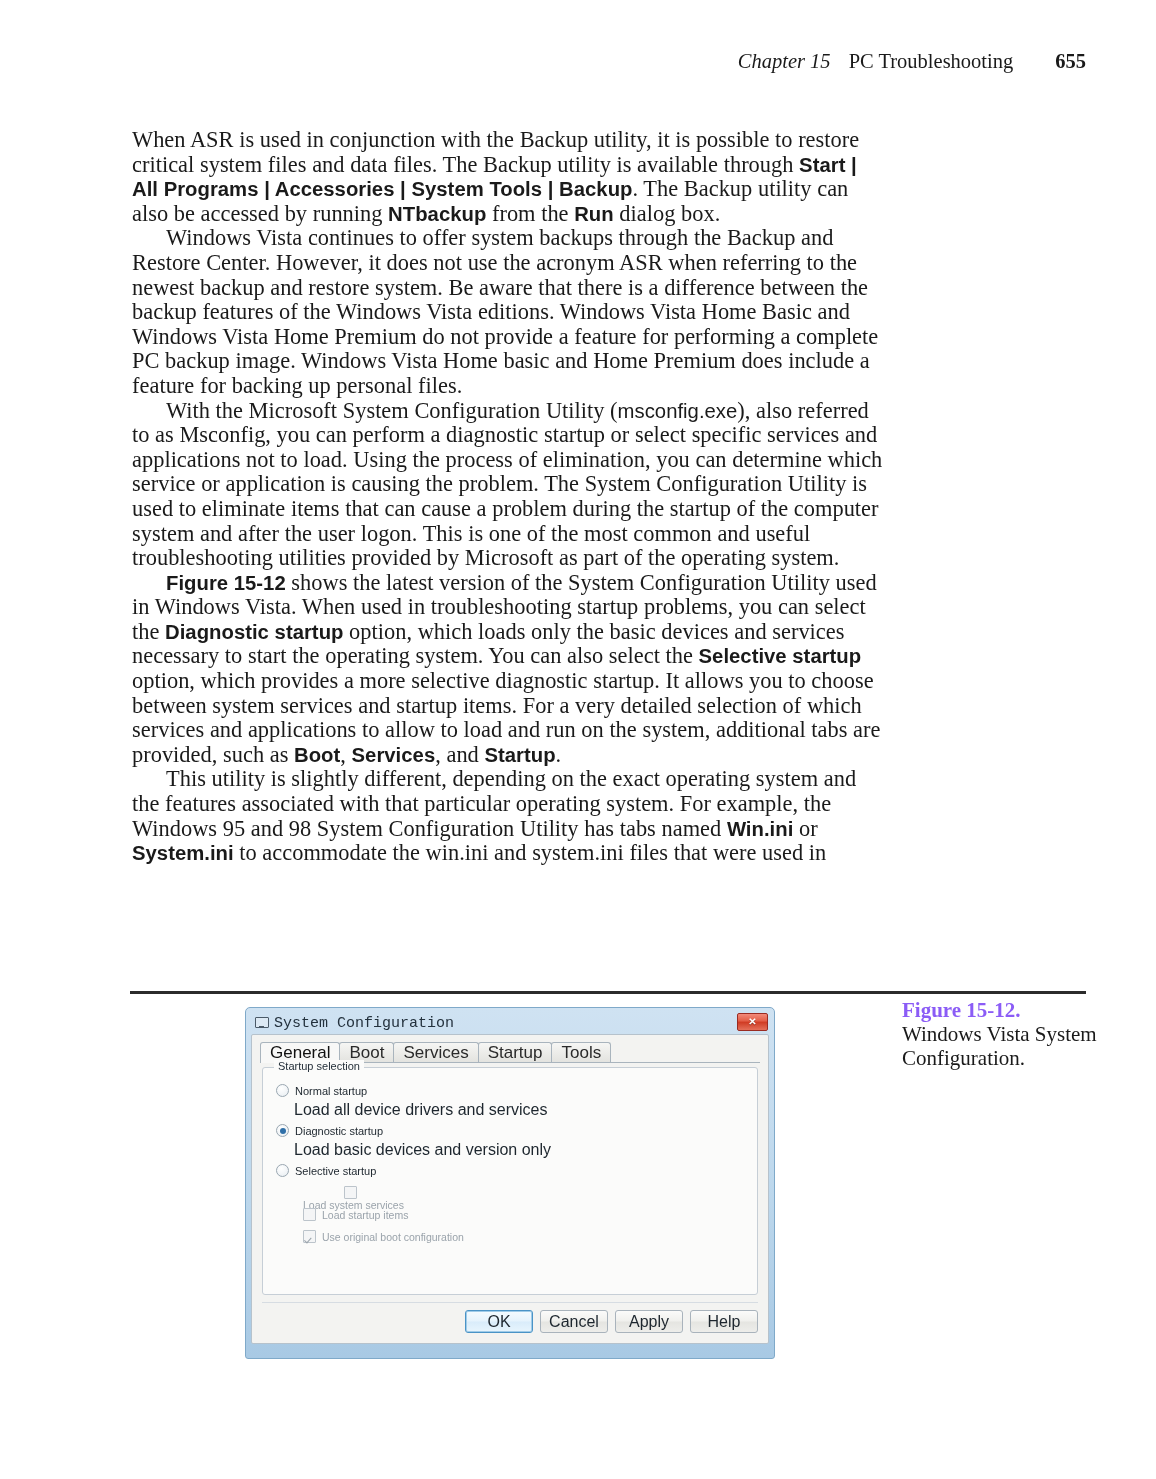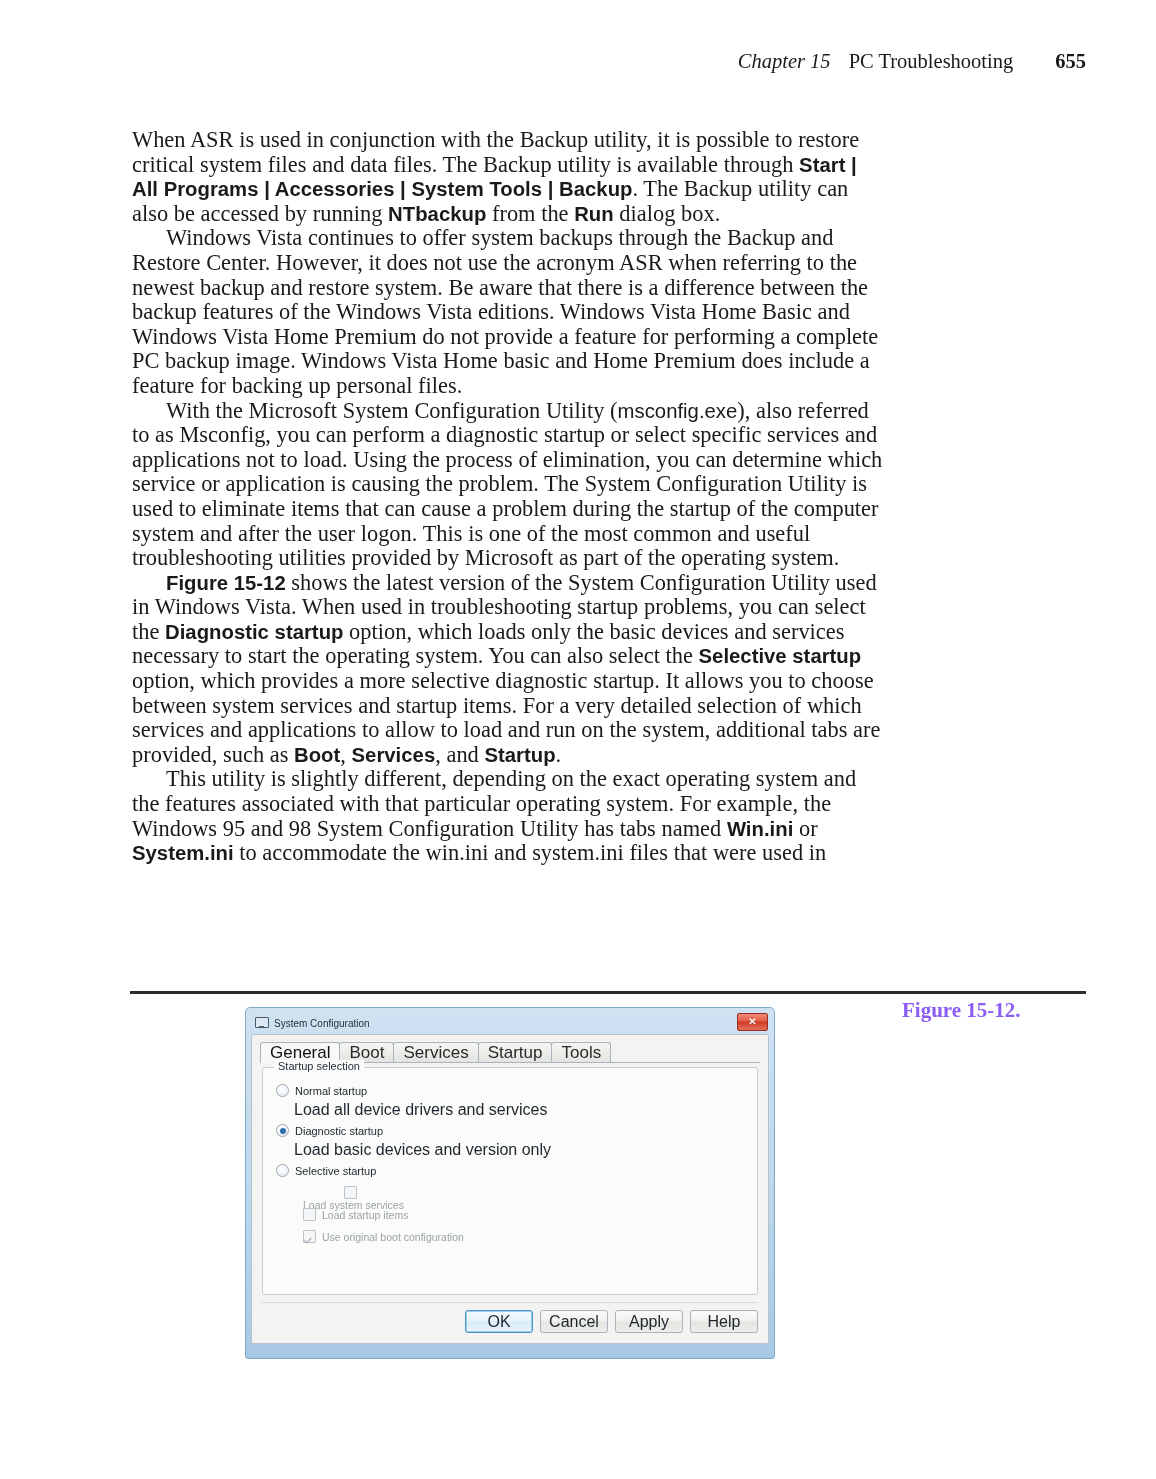--- a/index.html
+++ b/index.html
@@ -127,23 +127,24 @@
     width:12px; height:9px;
     border:1.3px solid #4a5a68;
     border-radius:1px;
     background:#dce9f4;
   }
   #titlebar .tb-icon .stand {
     position:absolute; left:4px; top:9px;
     width:5px; height:2px; background:#4a5a68;
   }
   #titlebar .tb-title {
-    font-size: 10px;
+    font-size: 15px;
     color: #23313d;
     white-space: nowrap;
+    font-family: Liberation Mono, monospace;
   }
   #close-button {
     position: absolute;
     right: 1px;
     top: 1px;
     width: 29px;
     height: 16px;
     border-radius: 2px;
     border: 1px solid #9a2b22;
     background: linear-gradient(180deg,#f28a7a 0%, #e25c45 45%, #cf3a22 50%, #e4705a 100%);
@@ -336,20 +337,21 @@
 
   <p class="para indent" id="p3"><span>With the Microsoft System Configuration Utility (</span><span class="mono-ish">msconfig.exe</span><span>), also referred to as Msconfig, you can perform a diagnostic startup or select specific services and applications not to load. Using the process of elimination, you can determine which service or application is causing the problem. The System Configuration Utility is used to eliminate items that can cause a problem during the startup of the computer system and after the user logon. This is one of the most common and useful troubleshooting utilities provided by Microsoft as part of the operating system.</span></p>
   <p class="para indent" id="p4"><b>Figure 15-12</b><span> shows the latest version of the System Configuration Utility used in Windows Vista. When used in troubleshooting startup problems, you can select the </span><b>Diagnostic startup</b><span> option, which loads only the basic devices and services necessary to start the operating system. You can also select the </span><b>Selective startup</b><span> option, which provides a more selective diagnostic startup. It allows you to choose between system services and startup items. For a very detailed selection of which services and applications to allow to load and run on the system, additional tabs are provided, such as </span><b>Boot</b><span>, </span><b>Services</b><span>, and </span><b>Startup</b><span>.</span></p>
   <p class="para indent" id="p5"><span>This utility is slightly different, depending on the exact operating system and the features associated with that particular operating system. For example, the Windows 95 and 98 System Configuration Utility has tabs named </span><b>Win.ini</b><span> or </span><b>System.ini</b><span> to accommodate the win.ini and system.ini files that were used in</span></p>
 </div>
 
 <div id="fig-rule"></div>
 
 <div id="figure-caption">
   <span class="cap-number">Figure 15-12.</span>
+  <span class="cap-text">Windows Vista System Configuration.</span>
 </div>
 
 <div id="sysconfig-window">
 
   <div id="titlebar">
     <span class="tb-icon">
       <span class="scr"></span>
         <span class="stand"></span>
     </span>
     <span class="tb-title">System Configuration</span>

